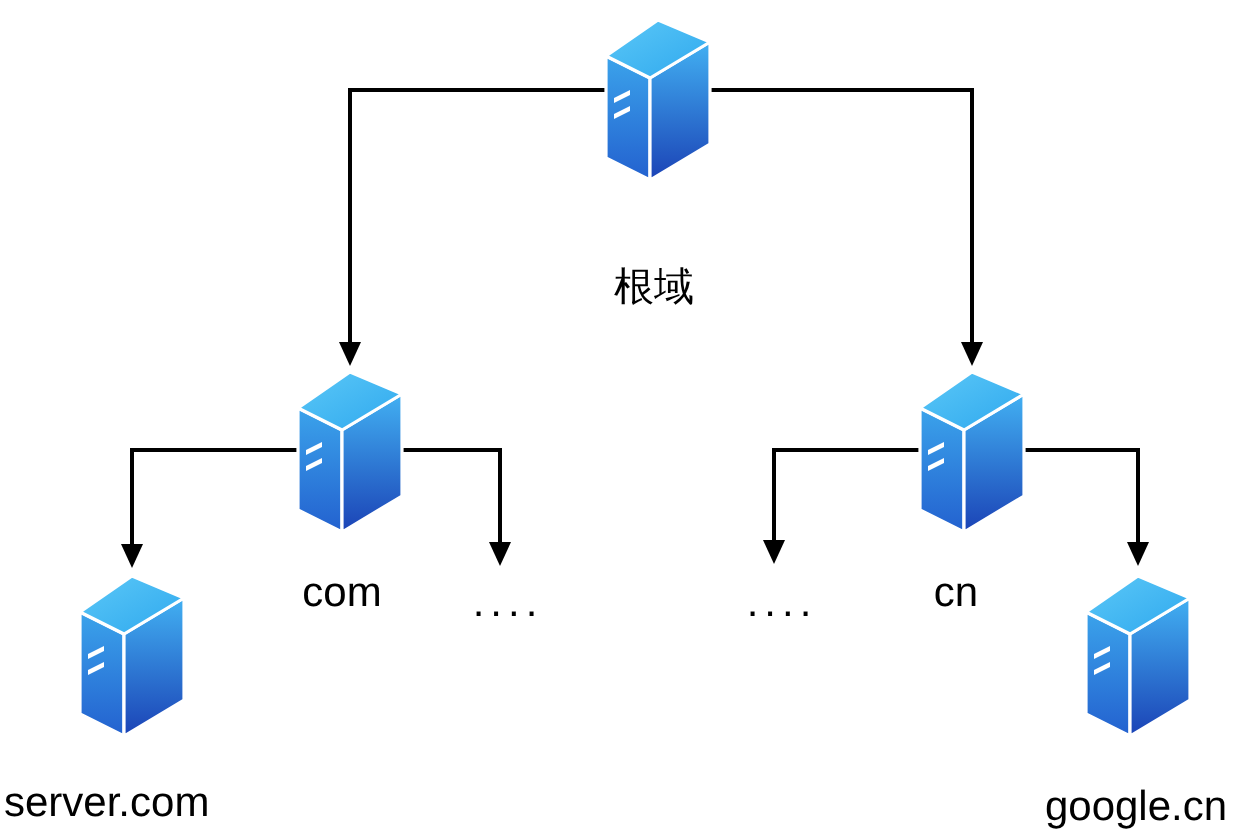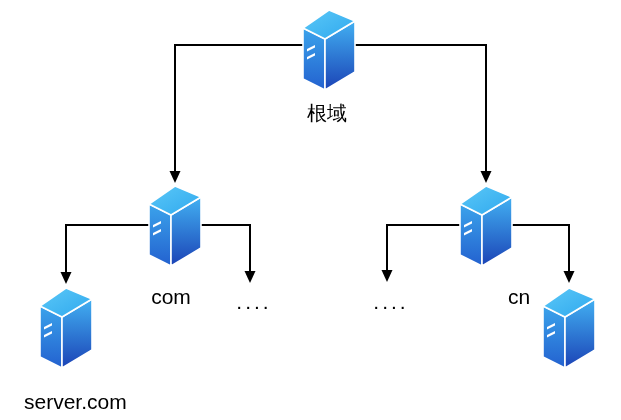--- a/index.html
+++ b/index.html
@@ -58,38 +58,38 @@
   .node-label {
     position: absolute;
     transform: translateX(-50%);
     font-size: 21px;
     line-height: 1.15;
     color: var(--text);
     white-space: nowrap;
   }
   .node-label.cjk {
     font-size: 20px;
+    margin-top: 31px;
   }
   .node-label.dots {
     letter-spacing: 3px;
   }
   .node-label.left-aligned {
     transform: none;
-    margin-left: 22px;
   }
   
   #srv-root      { left: 301px; top: 8px; }
   #srv-com       { left: 147px; top: 184px; }
   #srv-cn        { left: 458px; top: 184px; }
   #srv-servercom { left: 38px;  top: 286px; }
   #srv-googlecn  { left: 541px; top: 286px; }
   
   #lbl-root       { left: 327px; top: 102px; }
   #lbl-com        { left: 171px; top: 285px; text-align: right; }
-  #lbl-cn         { left: 478px; top: 285px; margin-left: 41px; }
+  #lbl-cn         { left: 478px; top: 285px; }
   #lbl-dots-left  { left: 254px; top: 290px; }
   #lbl-dots-right { left: 391px; top: 290px; }
   #lbl-servercom  { left: 2px;   top: 390px; }
   #lbl-googlecn   { left: 568px; top: 392px; }
 </style>
 </head>
 <body>
 
 <div class="canvas">
 
@@ -173,13 +173,14 @@
     <polygon class="vent" points="6,51.5 14,47.5 14,45 6,49"></polygon>
   </svg>
 </div>
 
   <div class="node-label cjk" id="lbl-root">根域</div>
   <div class="node-label" id="lbl-com">com</div>
   <div class="node-label" id="lbl-cn">cn</div>
   <div class="node-label dots" id="lbl-dots-left">....</div>
   <div class="node-label dots" id="lbl-dots-right">....</div>
   <div class="node-label left-aligned" id="lbl-servercom">server.com</div>
+  <div class="node-label" id="lbl-googlecn">google.cn</div>
 </div>
 
 </body></html>

